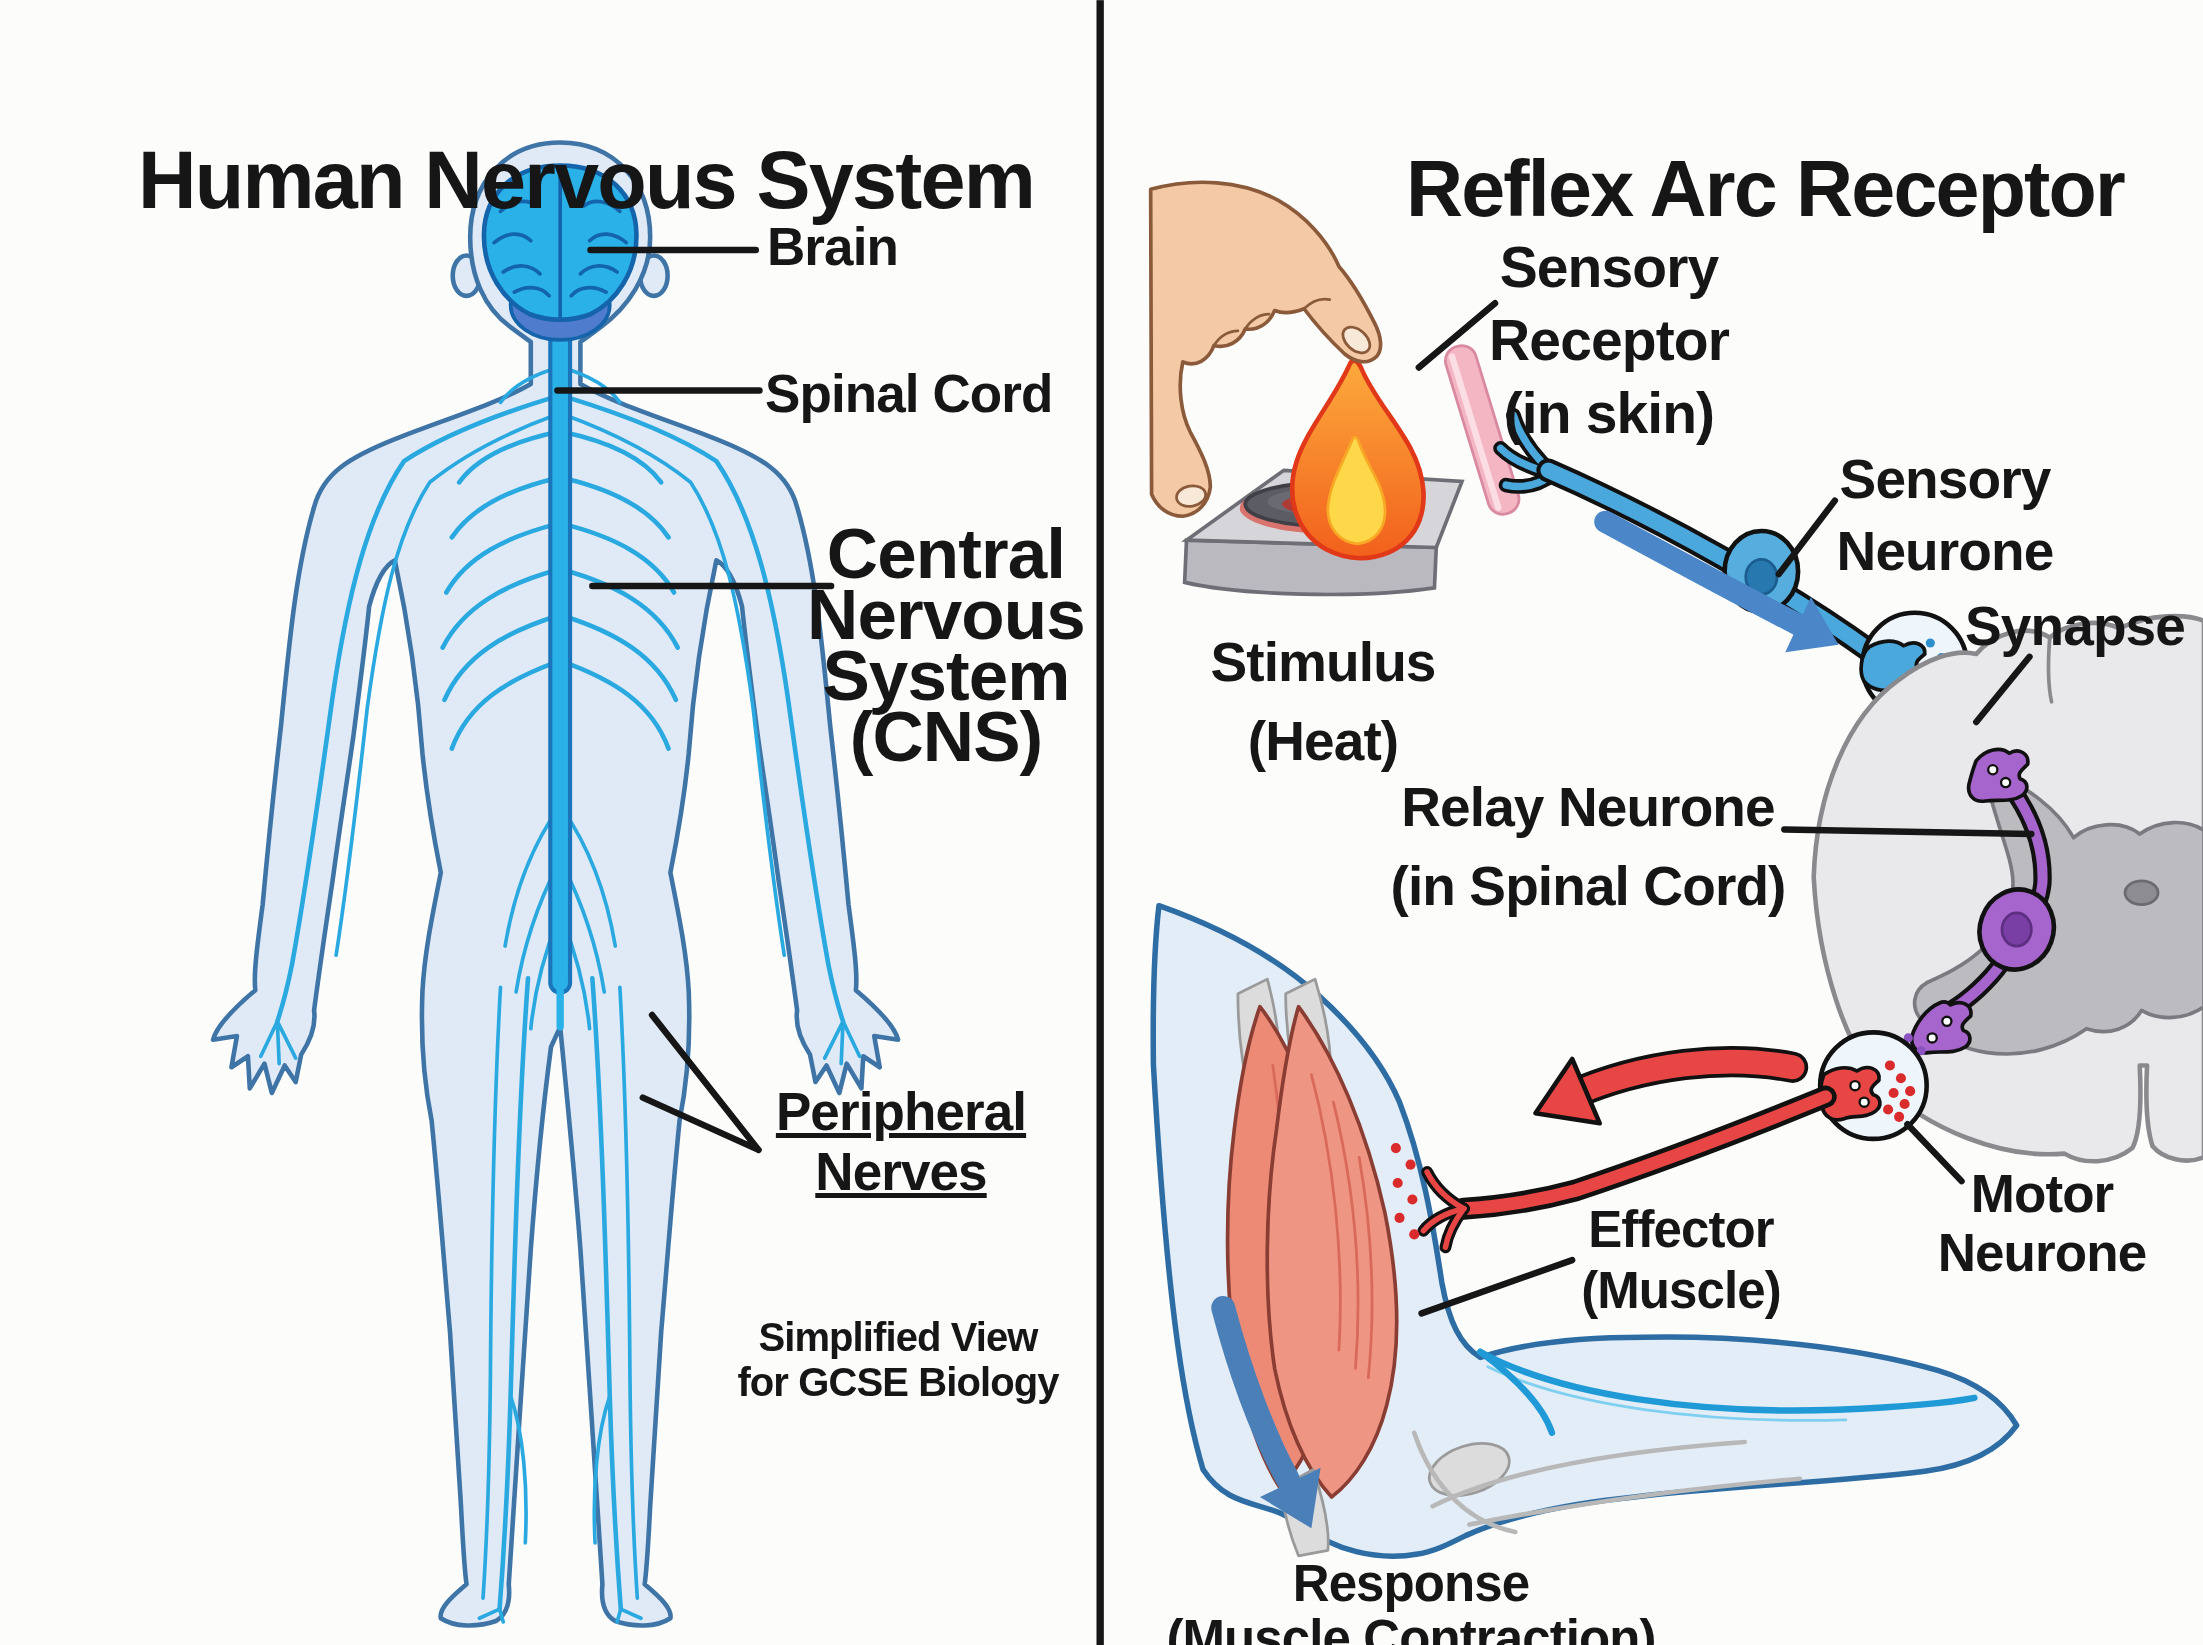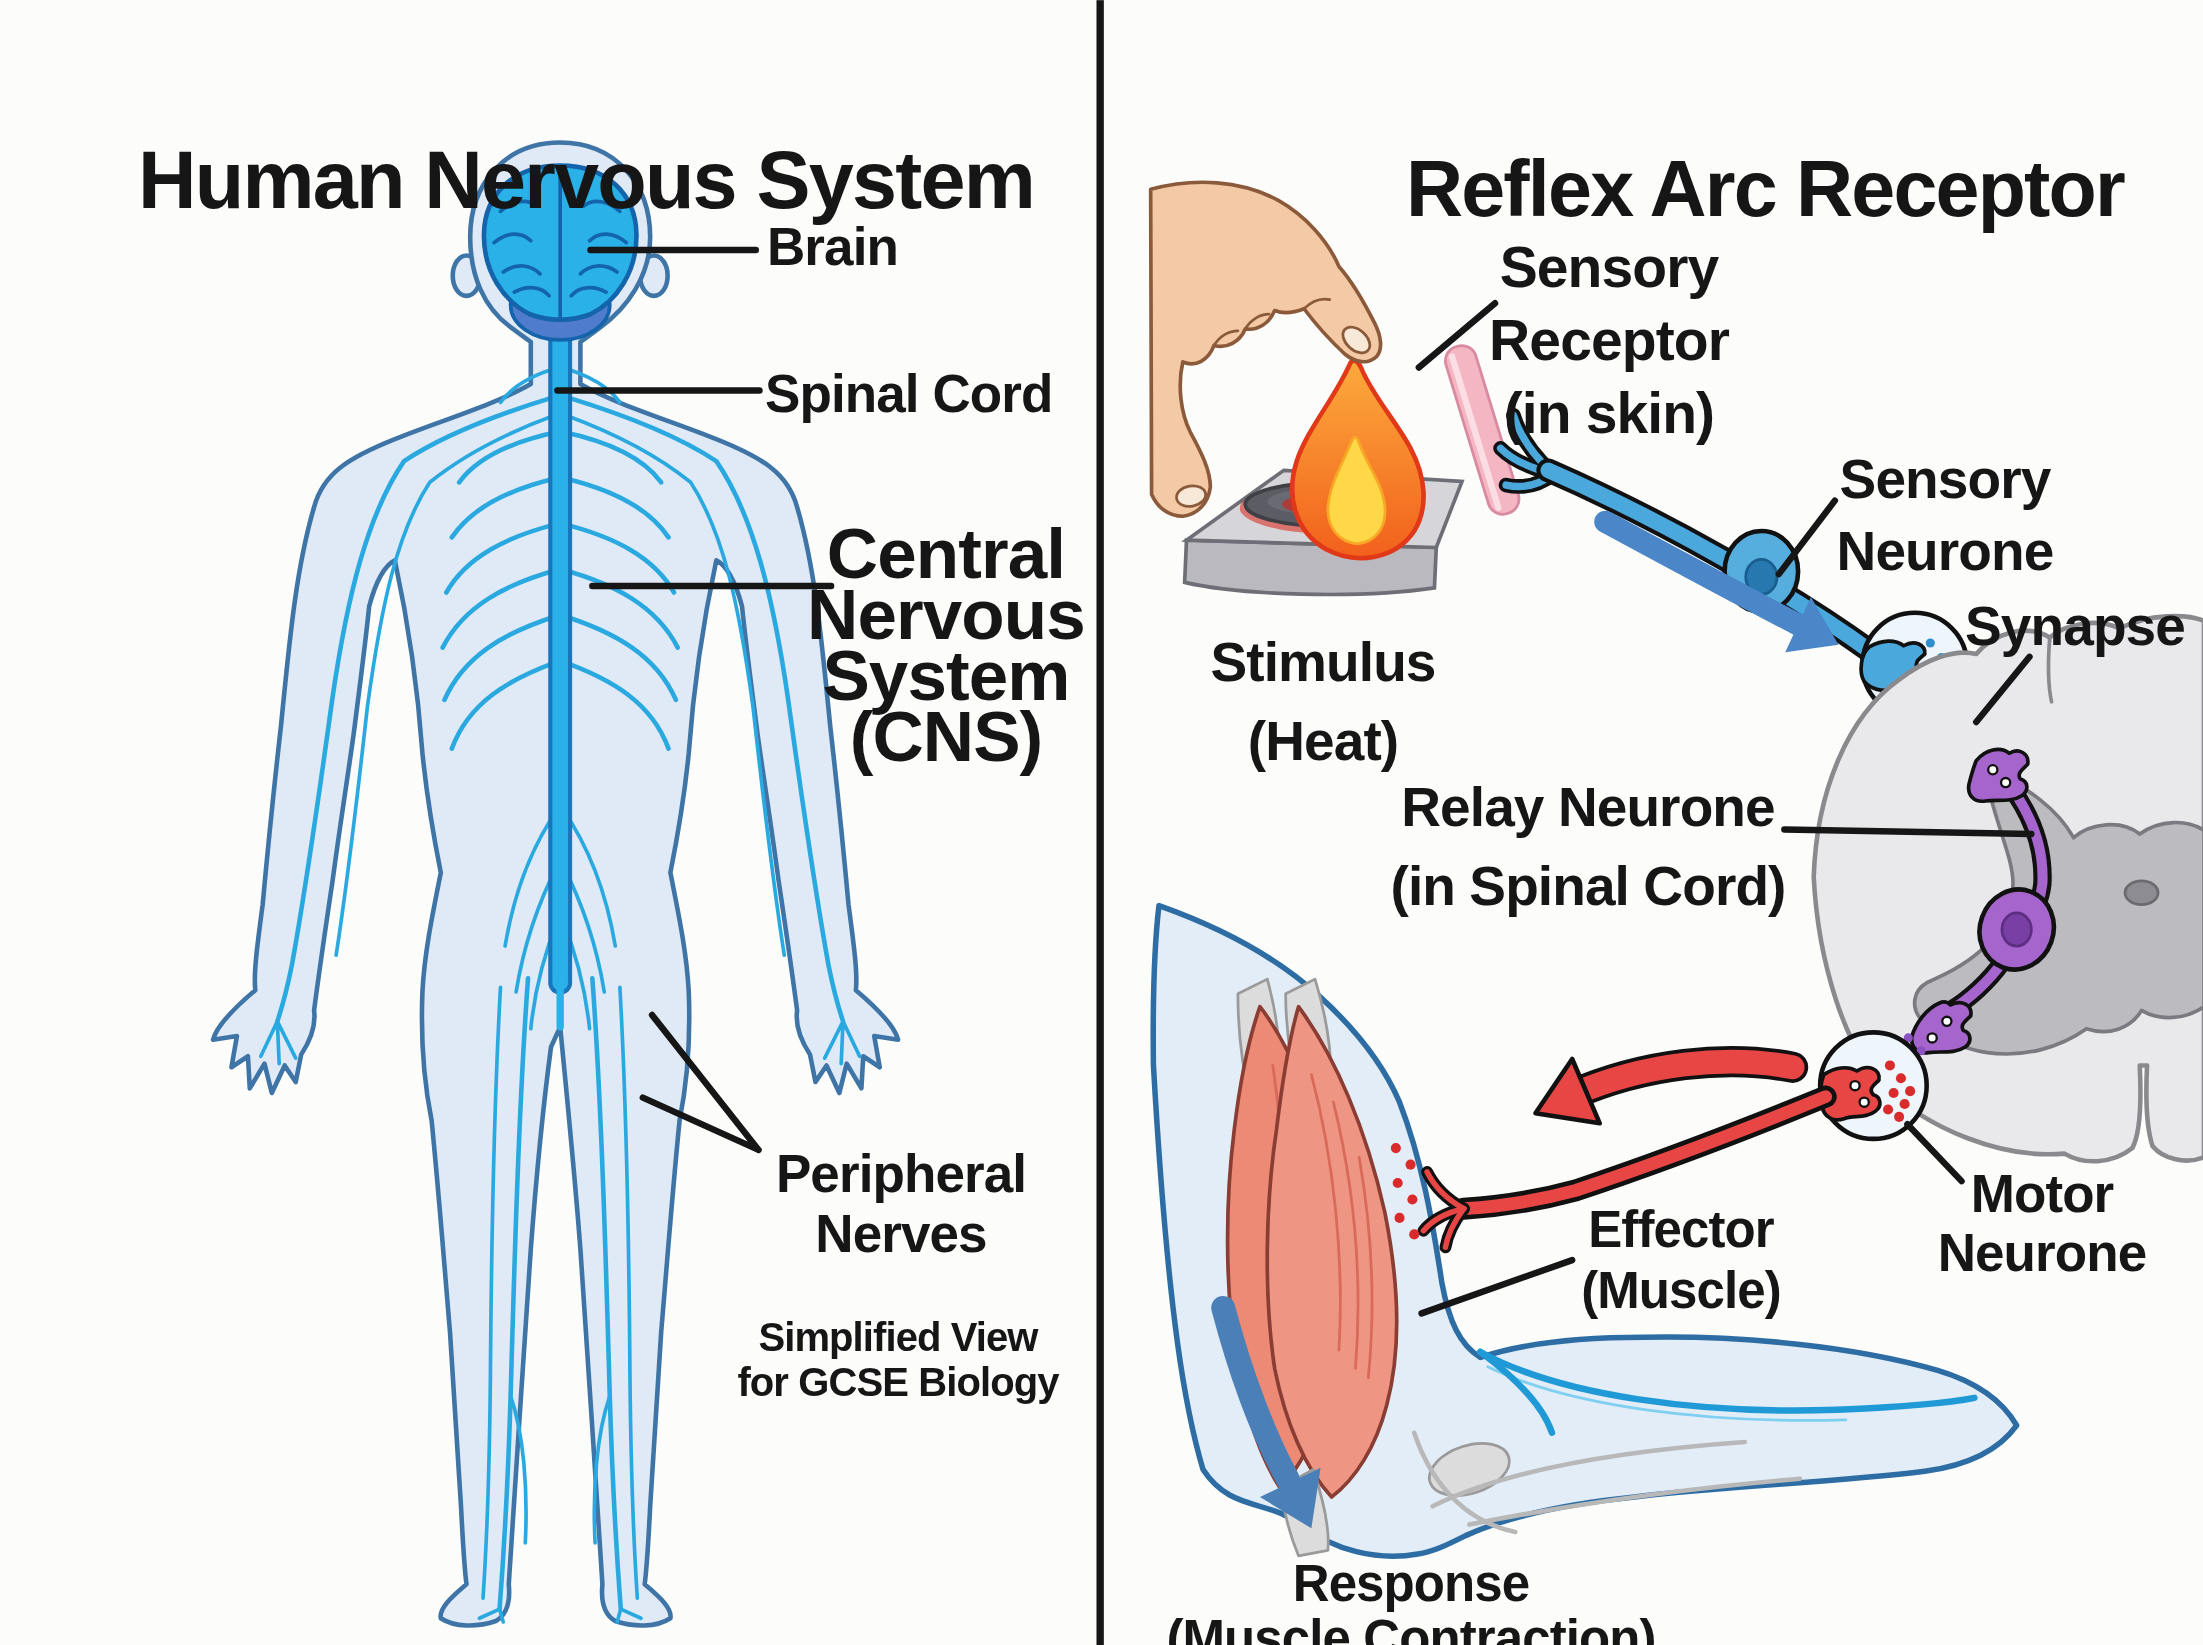--- a/index.html
+++ b/index.html
@@ -404,21 +404,21 @@
 
   <div class="lbl ctr title" style="left:569px;top:140px;margin-left:17px;">Human Nervous System</div>
   <div class="lbl" style="left:767px;top:220px;font-size:53px;text-align:right;">Brain</div>
   <div class="lbl" style="left:765px;top:367px;font-size:53px;">Spinal Cord</div>
   <div class="lbl ctr block" style="left:946px;top:523px;font-size:71px;line-height:61px;">
     <span>Central</span>
     <span>Nervous</span>
     <span>System</span>
     <span>(CNS)</span>
   </div>
-  <div class="lbl ctr block" style="left:901px;top:1144px;font-size:53px;line-height:60px;">
+  <div class="lbl ctr block" style="left:901px;top:1082px;font-size:53px;line-height:60px;text-decoration:underline;">
     <span>Peripheral</span>
     <span>Nerves</span>
   </div>
   <div class="lbl ctr block" style="left:898px;top:1315px;font-size:40px;line-height:45px;">
     <span>Simplified View</span>
     <span>for GCSE Biology</span>
   </div>
 
   <div class="lbl ctr t86" style="left:1765px;top:149px;">Reflex Arc Receptor</div>
   <div class="lbl ctr block" style="left:1609px;top:231px;font-size:57px;line-height:73px;">

